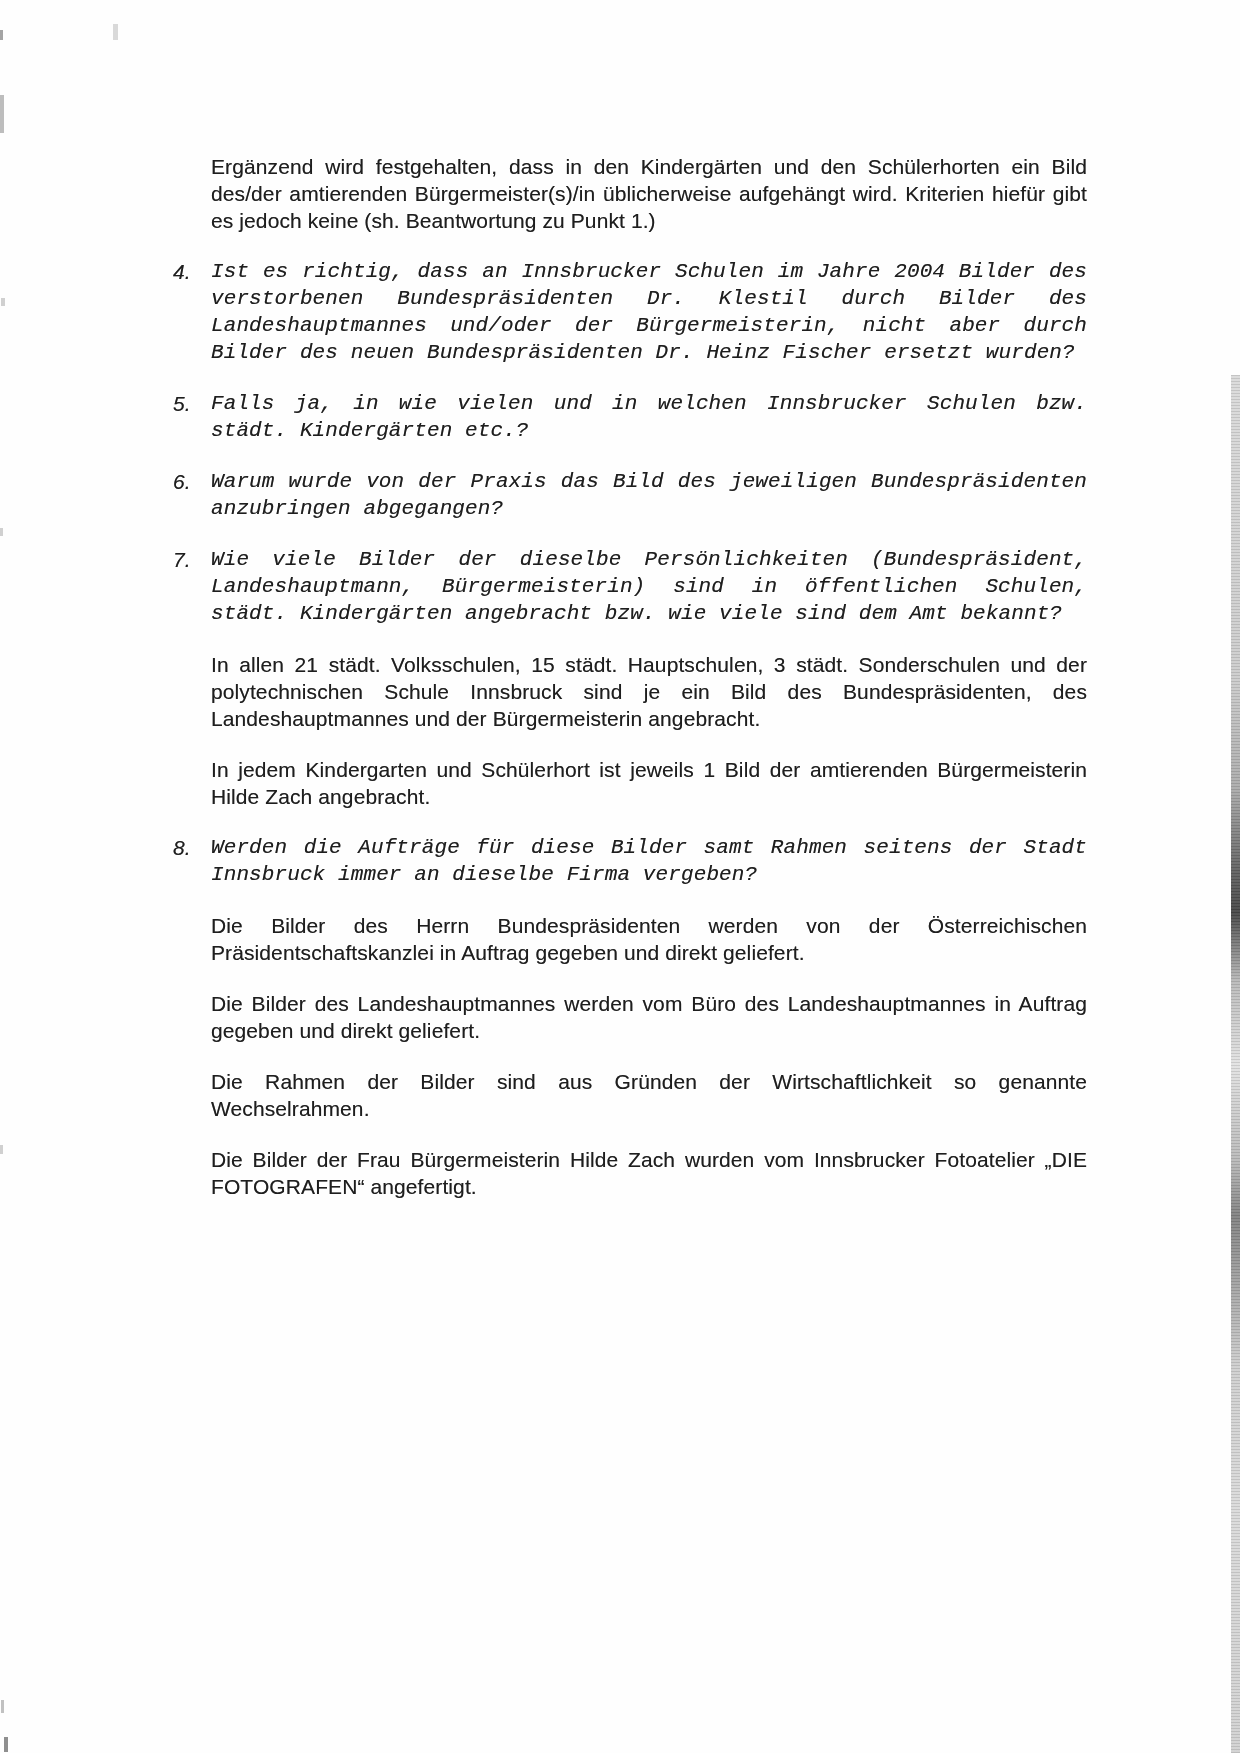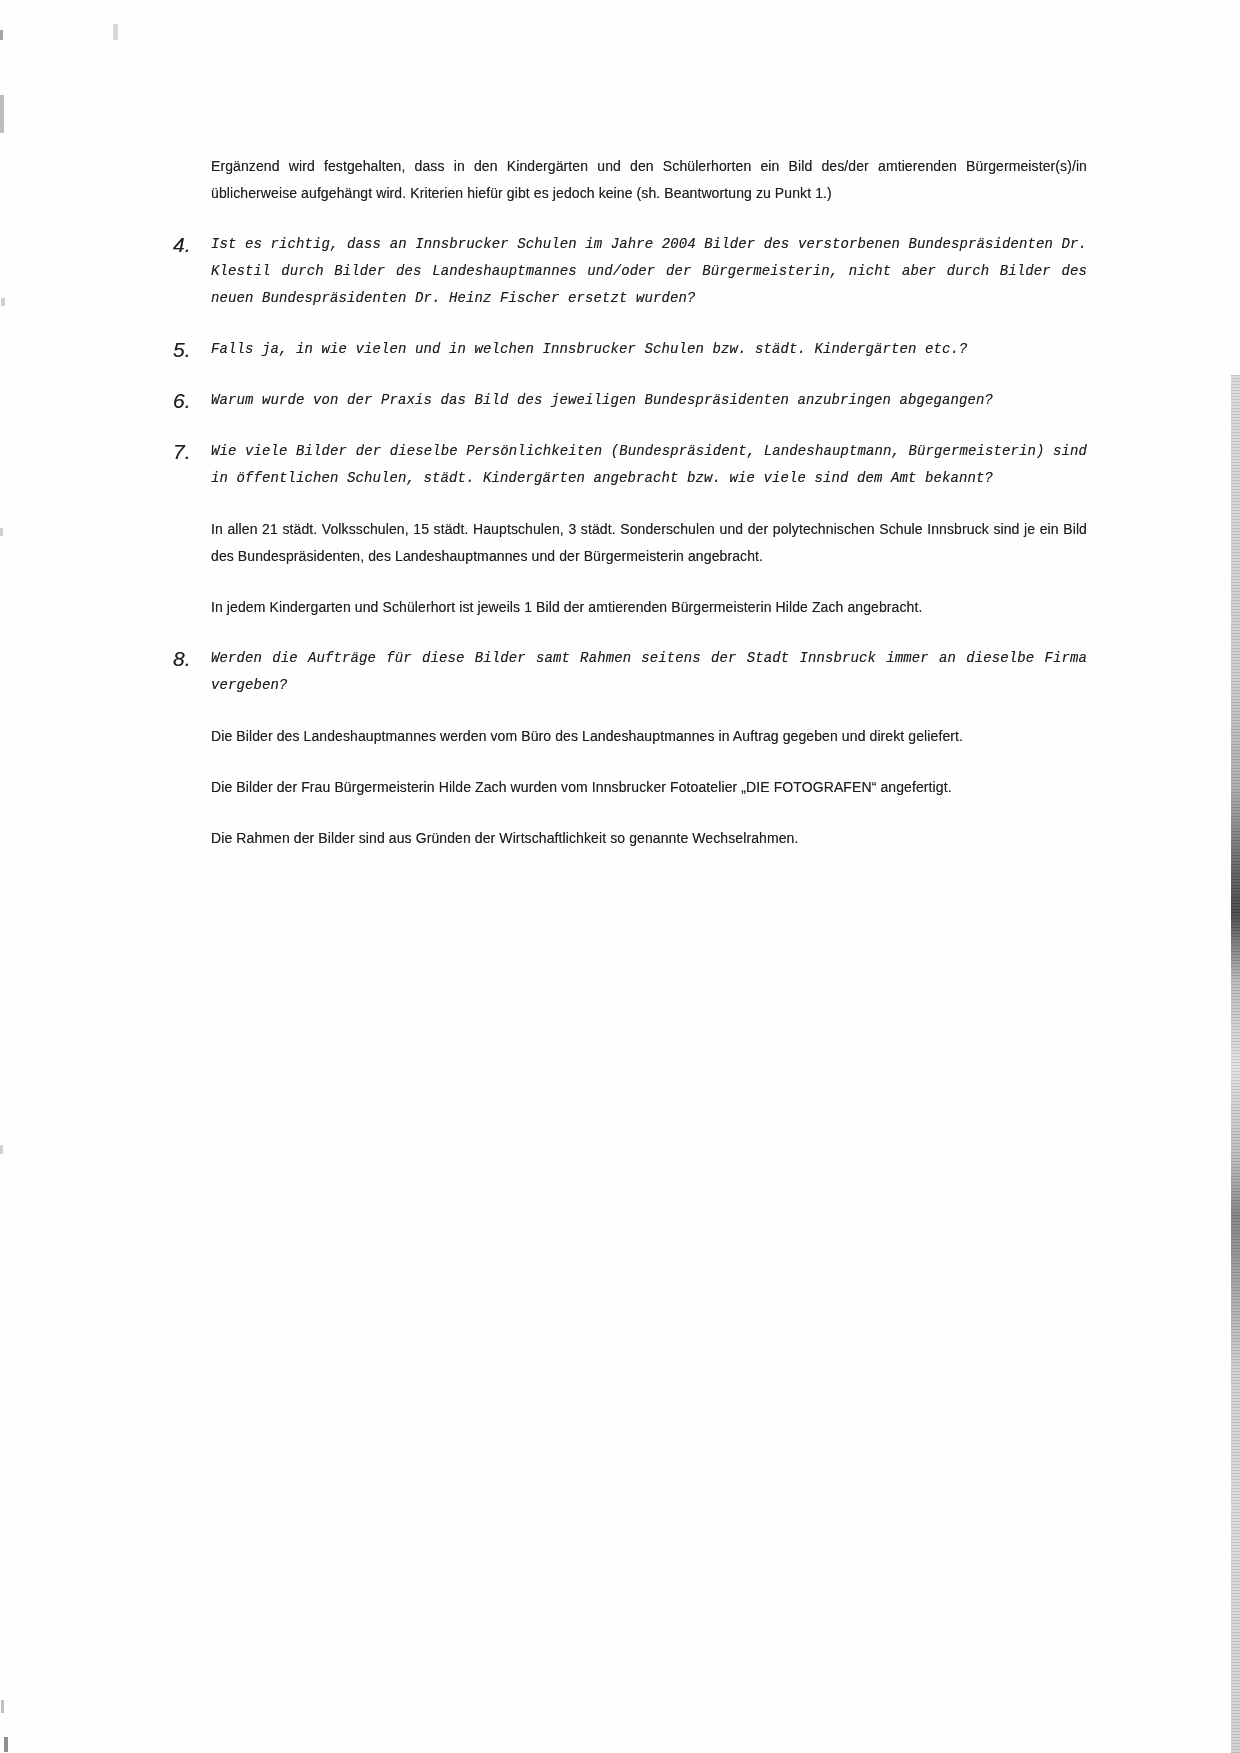--- a/index.html
+++ b/index.html
@@ -13,21 +13,21 @@
     color: #1e1e1e;
   }
   .content {
     position: absolute;
     top: 153px;
     left: 211px;
     width: 876px;
   }
   .content p {
     margin: 0 0 24px 0;
-    font-size: 14px;
+    font-size: 21px;
     line-height: 27px;
     text-align: justify;
     text-shadow: 0 0 0.6px rgba(40,40,40,0.55);
     letter-spacing: 0.1px;
   }
   .item { position: relative; }
   .item .num {
     position: absolute;
     left: -38px;
     top: 0;
@@ -99,23 +99,24 @@
       <span class="num">7.</span>
       <p class="question">Wie viele Bilder der dieselbe Persönlichkeiten (Bundespräsident, Landeshauptmann, Bürgermeisterin) sind in öffentlichen Schulen, städt. Kindergärten angebracht bzw. wie viele sind dem Amt bekannt?</p>
     </div>
     <p>In allen 21 städt. Volksschulen, 15 städt. Hauptschulen, 3 städt. Sonderschulen und der polytechnischen Schule Innsbruck sind je ein Bild des Bundespräsidenten, des Landeshauptmannes und der Bürgermeisterin angebracht.</p>
     <p>In jedem Kindergarten und Schülerhort ist jeweils 1 Bild der amtierenden Bürgermeisterin Hilde Zach angebracht.</p>
 
     <div class="item">
       <span class="num">8.</span>
       <p class="question">Werden die Aufträge für diese Bilder samt Rahmen seitens der Stadt Innsbruck immer an dieselbe Firma vergeben?</p>
     </div>
+    <p>Die Bilder des Herrn Bundespräsidenten werden von der Österreichischen Präsidentschaftskanzlei in Auftrag gegeben und direkt geliefert.</p>
     <p>Die Bilder des Landeshauptmannes werden vom Büro des Landeshauptmannes in Auftrag gegeben und direkt geliefert.</p>
+    <p>Die Rahmen der Bilder sind aus Gründen der Wirtschaftlichkeit so genannte Wechselrahmen.</p>
     <p>Die Bilder der Frau Bürgermeisterin Hilde Zach wurden vom Innsbrucker Fotoatelier „DIE FOTOGRAFEN“ angefertigt.</p>
-    <p>Die Rahmen der Bilder sind aus Gründen der Wirtschaftlichkeit so genannte Wechselrahmen.</p>
 
   </div>
 
   <div class="noise-strip"></div>
   <div class="speck s1"></div>
   <div class="speck s2"></div>
   <div class="speck s3"></div>
   <div class="speck s4"></div>
   <div class="speck s5"></div>
   <div class="speck s6"></div>

